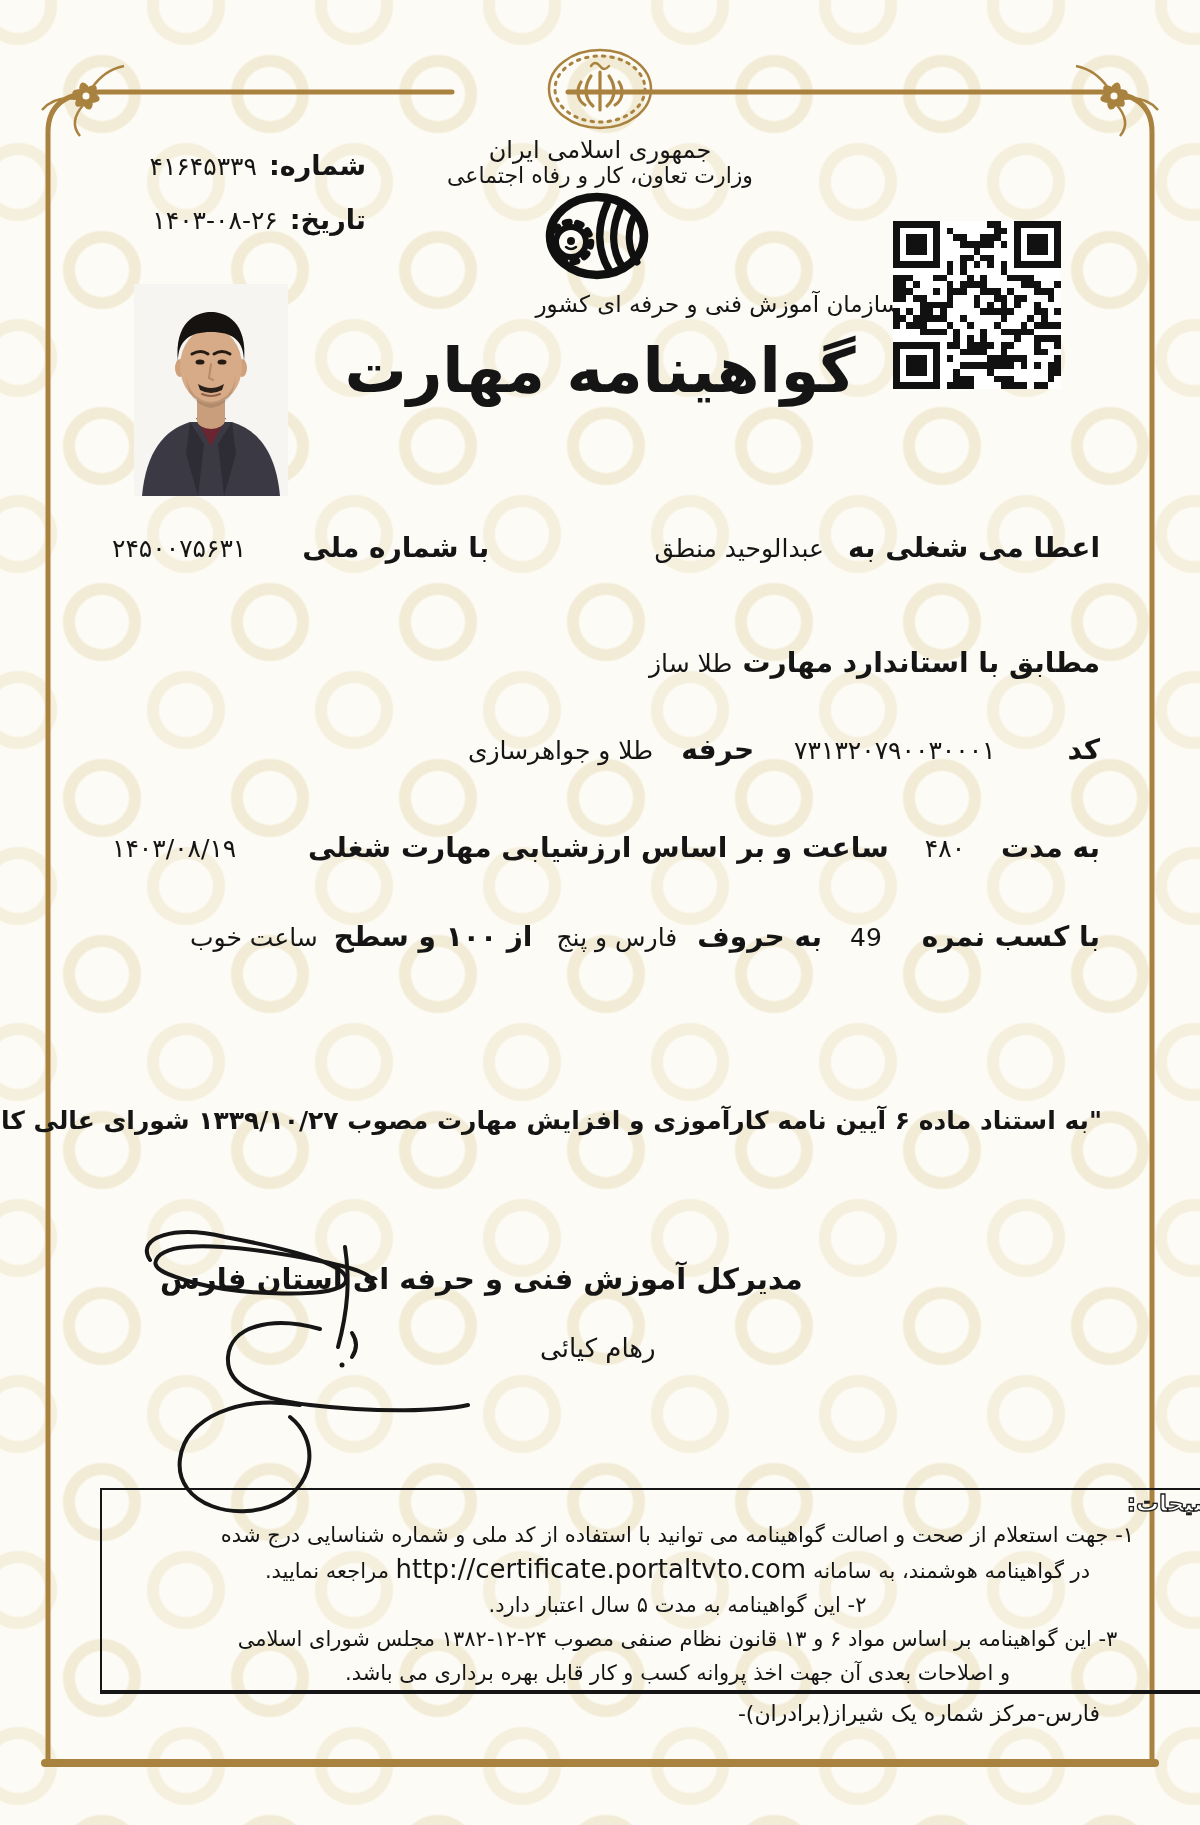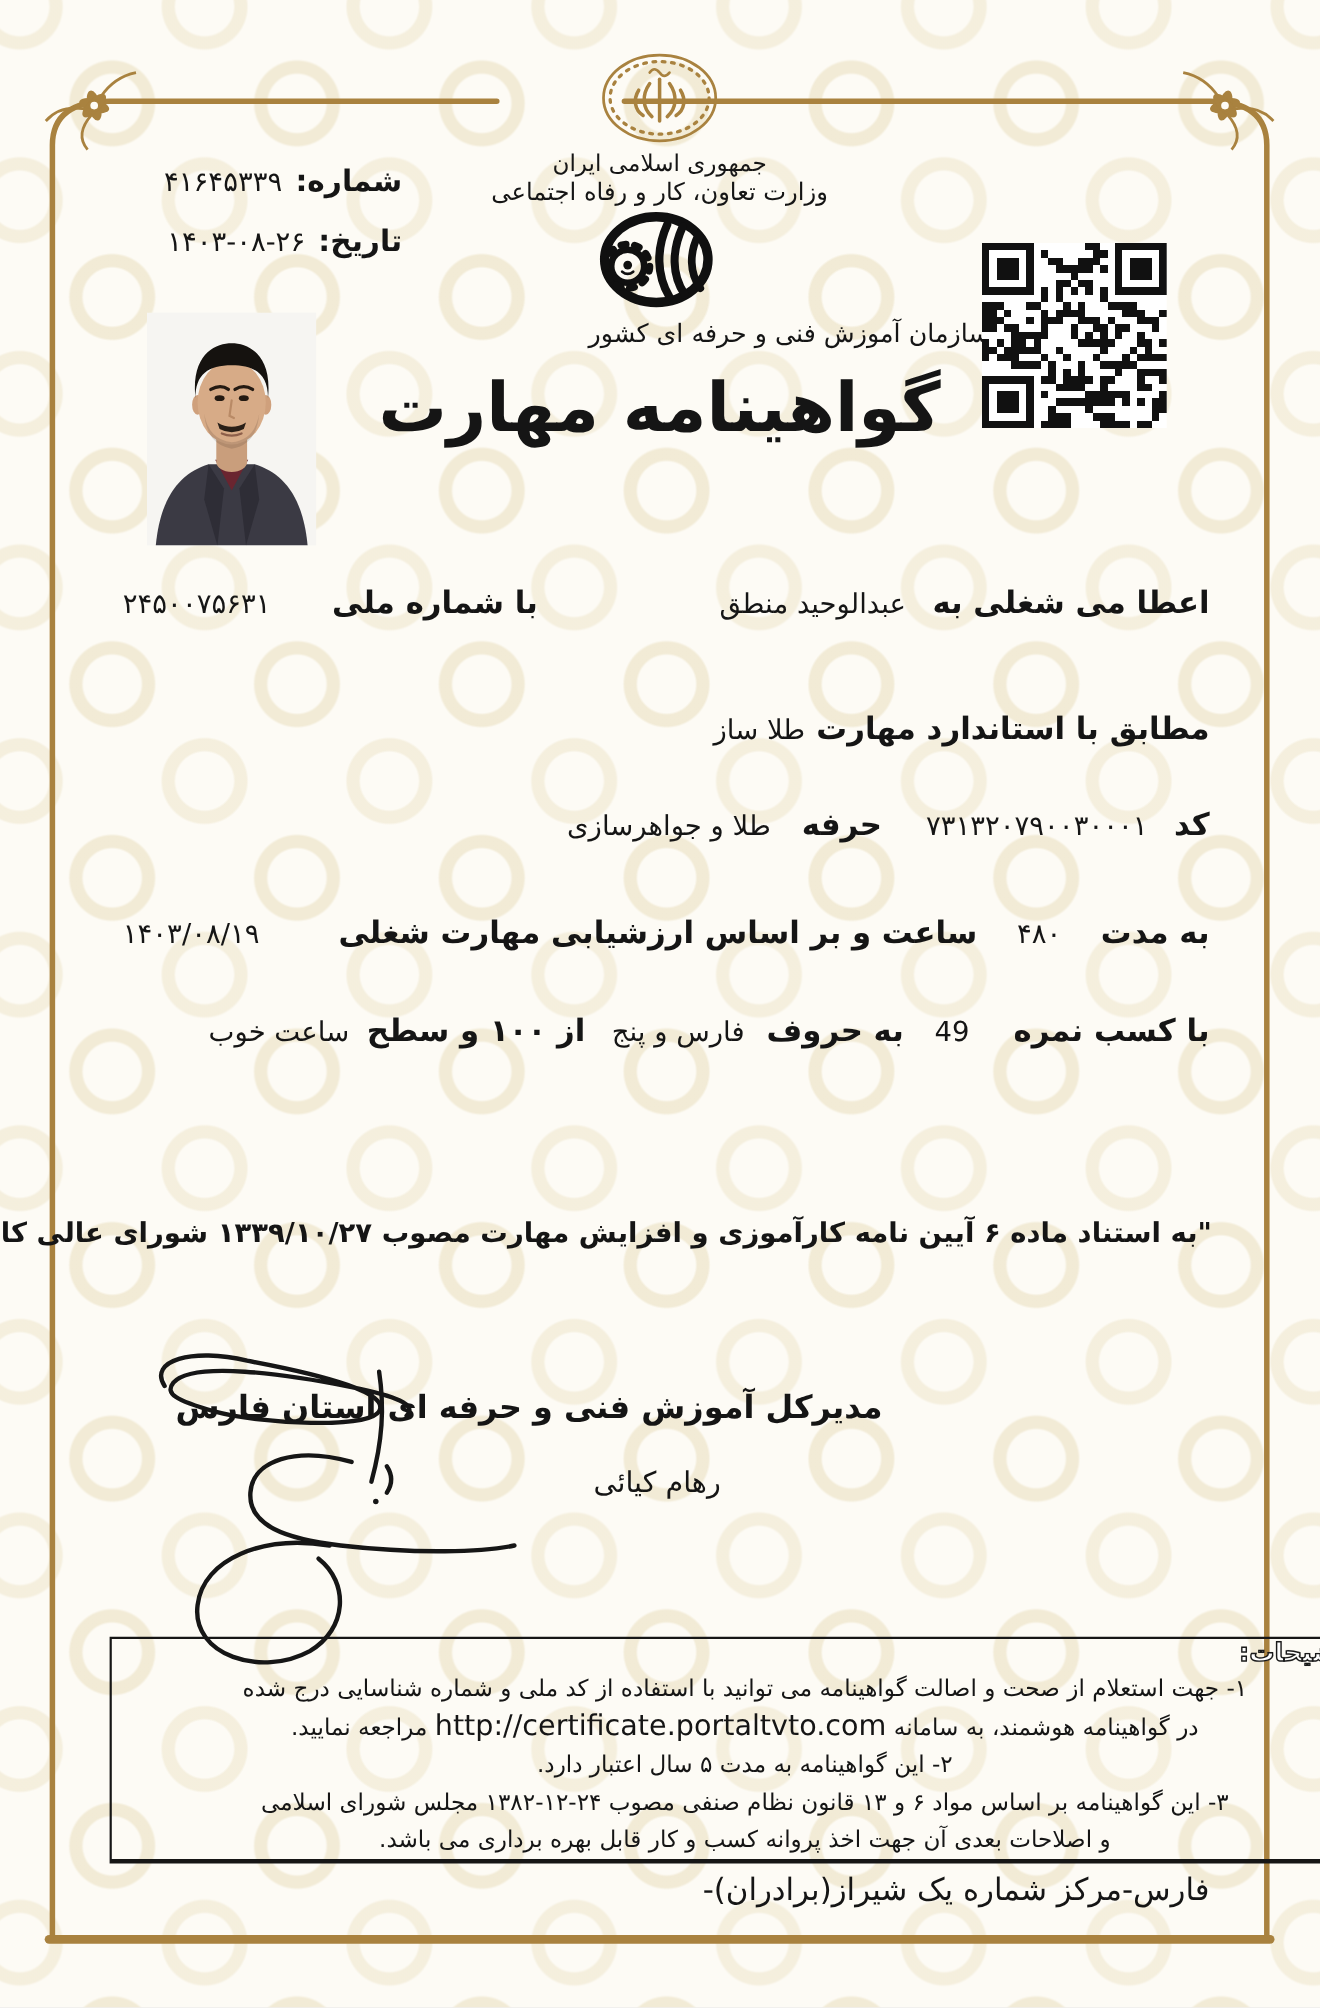--- a/index.html
+++ b/index.html
@@ -15,44 +15,44 @@
     background-position:18px 6px,102px 94px;
   }
   svg{display:block;}
   .frame{position:absolute;left:0;top:0;width:1200px;height:1825px;pointer-events:none;}
   .emblem{position:absolute;left:545px;top:46px;width:110px;height:86px;}
   .tvto{position:absolute;left:541px;top:192px;width:108px;height:88px;}
   .qr{position:absolute;left:893px;top:221px;width:168px;height:168px;}
   .photo{position:absolute;left:134px;top:284px;width:154px;height:212px;}
   .sig{position:absolute;left:110px;top:1225px;width:380px;height:305px;pointer-events:none;}
   .hdr{position:absolute;left:300px;width:600px;text-align:center;}
-  .country{top:136px;font-size:21px;}
+  .country{top:136px;font-size:24px;}
   .ministry{top:163px;font-size:22px;}
   .org{top:291px;font-size:23px;text-align:right;}
   .cert-title{position:absolute;left:150px;right:150px;top:334px;text-align:center;font-size:62px;font-weight:bold;letter-spacing:-1px;}
   .meta-line{position:absolute;left:108px;width:258px;display:flex;align-items:baseline;direction:rtl;}
   .meta-line .lb{font-size:27px;font-weight:bold;margin-left:12px;}
   .meta-line .val{font-size:25px;}
   .serial{top:150px;}
   .datel{top:204px;}
   .row{position:absolute;left:112px;right:100px;display:flex;align-items:baseline;direction:rtl;white-space:nowrap;}
   .lb{font-weight:bold;font-size:28px;}
   .val{font-size:25px;}
   .g10{margin-left:10px}.g16{margin-left:16px}.g20{margin-left:20px}.g24{margin-left:24px}
-  .g28{margin-left:28px}.g36{margin-left:36px}.g40{margin-left:40px}.g48{margin-left:24px}.g56{margin-left:56px}
+  .g28{margin-left:28px}.g36{margin-left:36px}.g40{margin-left:40px}.g48{margin-left:72px}.g56{margin-left:56px}
   .push{margin-right:auto;}
   .r1{top:531px}.r2{top:646px}.r3{top:733px}.r4{top:831px}.r5{top:920px}
   .quote{position:absolute;left:100px;right:98px;top:1106px;text-align:center;font-weight:bold;font-size:25px;white-space:nowrap;}
   .sig-title{position:absolute;left:160px;top:1262px;font-size:29px;font-weight:bold;white-space:nowrap;}
   .sig-name{position:absolute;left:540px;top:1333px;font-size:26px;}
   .notes-box{position:absolute;left:100px;top:1488px;width:1155px;height:206px;border:2px solid #161616;border-bottom-width:4px;box-sizing:border-box;padding:2px 14px 4px 14px;}
   .notes-head{text-align:right;font-size:23px;font-weight:800;color:#fff;-webkit-text-stroke:1.3px #1a1a1a;text-shadow:0 0 1px #1a1a1a;margin:-2px 0 2px 0;}
   .note-line{text-align:center;font-size:21px;line-height:34px;}
   .note-url{font-size:26px;}
-  .footer-line{position:absolute;right:100px;top:1701px;font-size:28px;text-align:right;}
+  .footer-line{position:absolute;right:100px;top:1701px;font-size:22px;text-align:right;}
   [dir="ltr"]{direction:ltr;unicode-bidi:isolate;}
 </style>
 </head>
 <body>
 
 <div class="page">
 
   <svg class="frame" viewBox="0 0 1200 1825">
     <g stroke="#a9823f" fill="none" stroke-linecap="round">
       <path d="M48 1760 L48 132 Q48 92 100 92 L452 92" stroke-width="5"></path>

